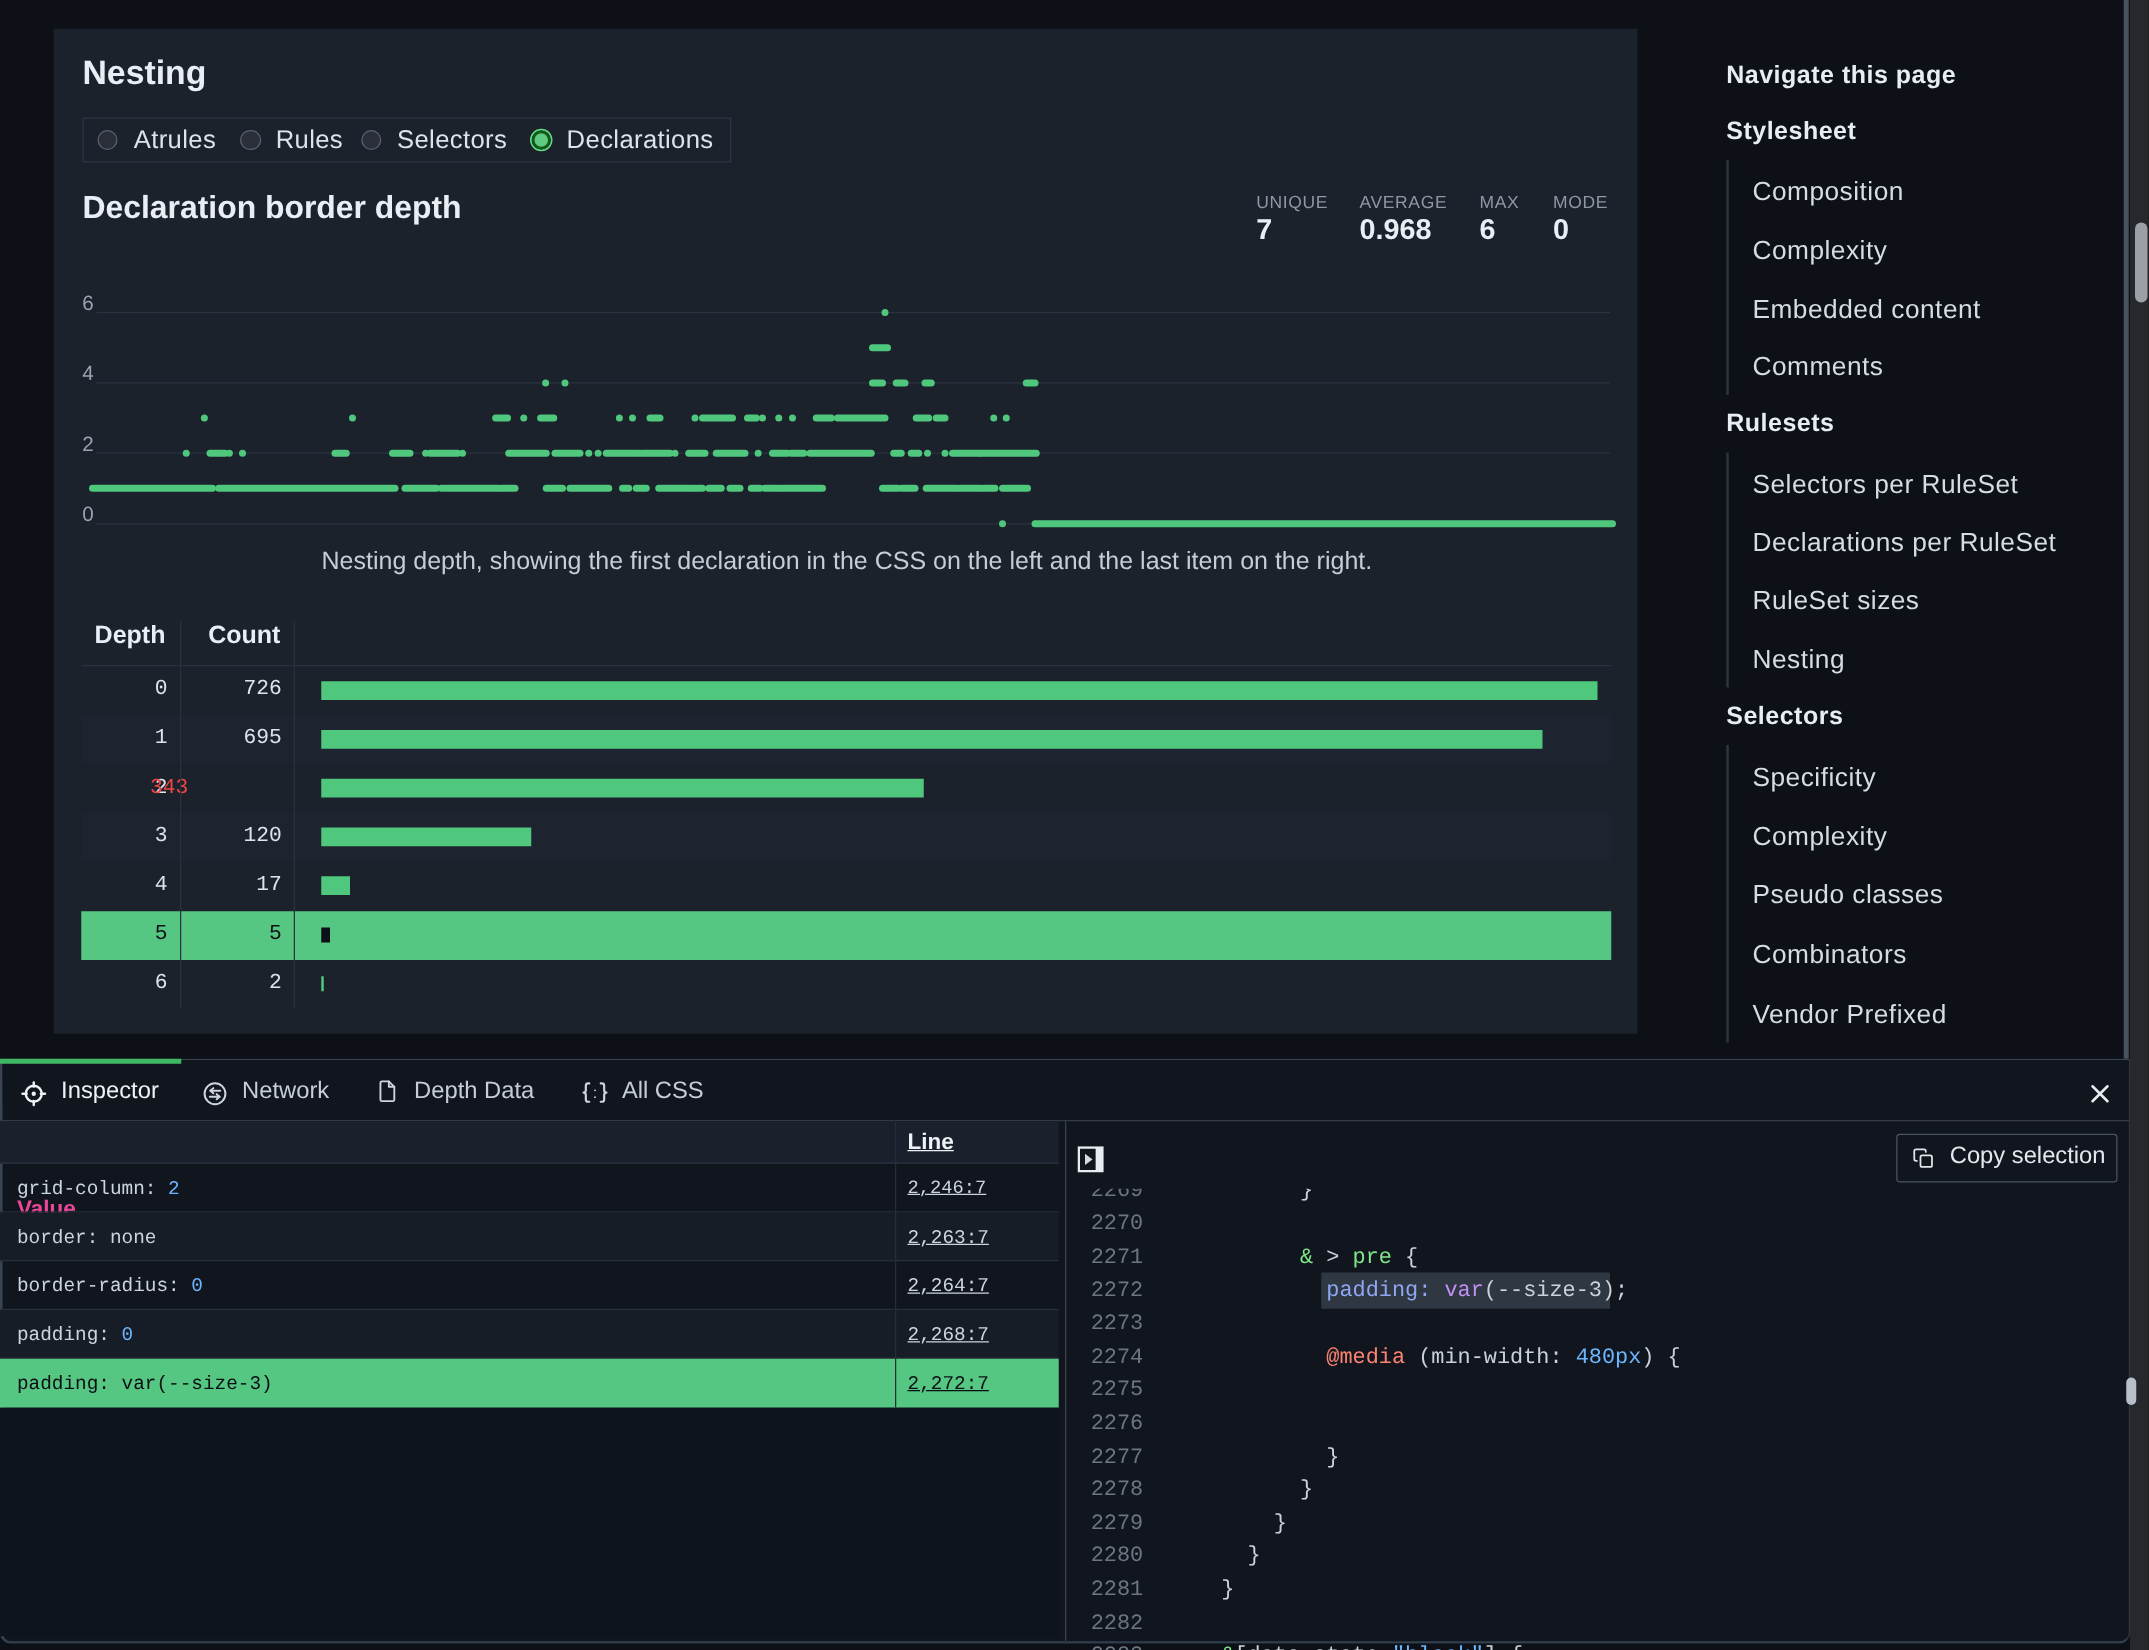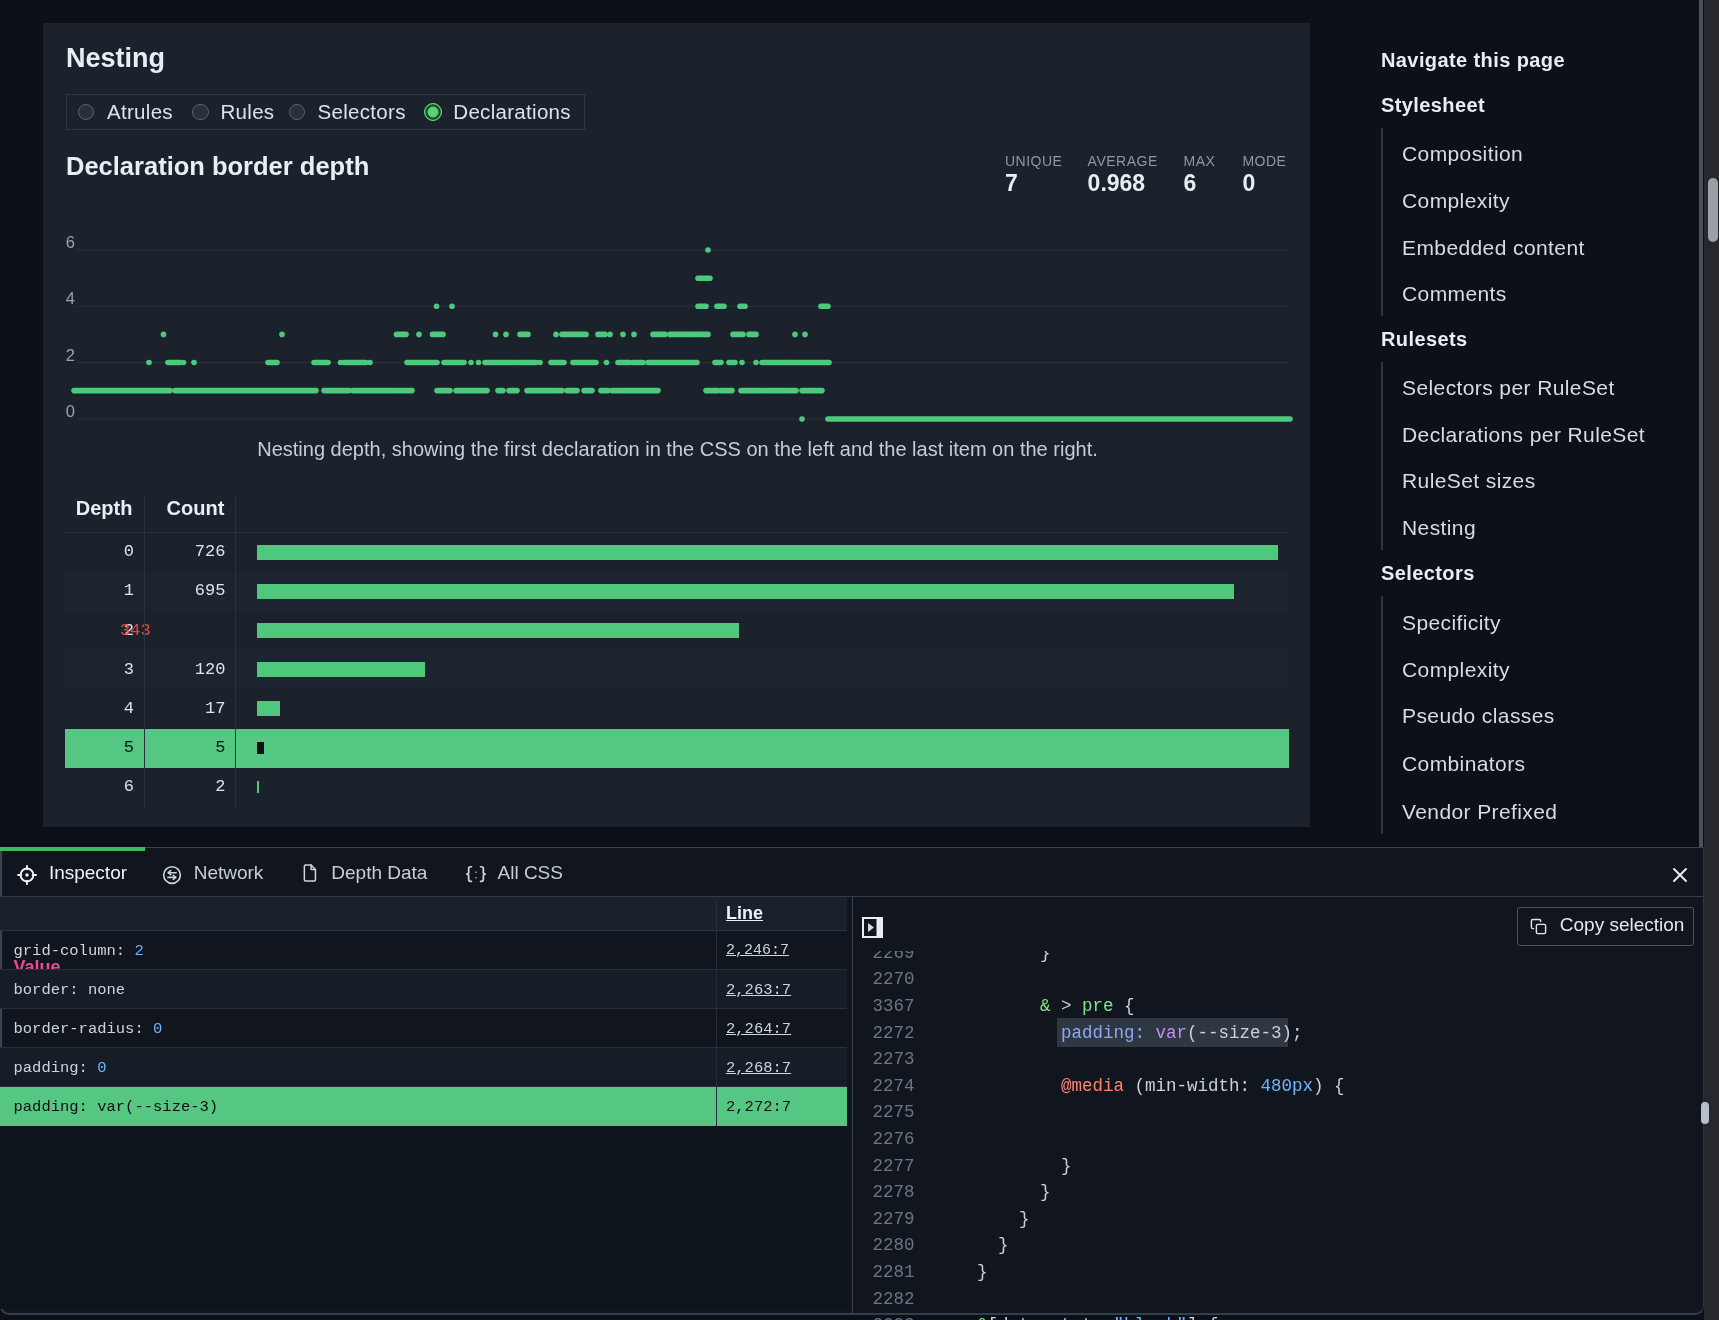--- a/index.html
+++ b/index.html
@@ -233,21 +233,21 @@
 <div style="position:absolute;left:0;top:1008px;width:847px;height:1px;background:#272f3a"></div>
 <div style="position:absolute;left:13.5px;top:1018.5px;font-family:'Liberation Mono',monospace;font-size:15.5px;color:#ccd4dd;line-height:20px">border-radius:<span style="color:#6cb6ff"> 0</span></div>
 <div style="position:absolute;left:726px;top:1018.5px;font-family:'Liberation Mono',monospace;font-size:15.5px;color:#ccd4dd;line-height:20px;text-decoration:underline">2,264:7</div>
 <div style="position:absolute;left:0;top:1047px;width:847px;height:1px;background:#272f3a"></div>
 <div style="position:absolute;left:0;top:1048px;width:847px;height:39px;background:#161d27"></div>
 <div style="position:absolute;left:13.5px;top:1057.5px;font-family:'Liberation Mono',monospace;font-size:15.5px;color:#ccd4dd;line-height:20px">padding:<span style="color:#6cb6ff"> 0</span></div>
 <div style="position:absolute;left:726px;top:1057.5px;font-family:'Liberation Mono',monospace;font-size:15.5px;color:#ccd4dd;line-height:20px;text-decoration:underline">2,268:7</div>
 <div style="position:absolute;left:0;top:1086px;width:847px;height:1px;background:#272f3a"></div>
 <div style="position:absolute;left:0;top:1087px;width:847px;height:39px;background:#55c783"></div>
 <div style="position:absolute;left:13.5px;top:1096.5px;font-family:'Liberation Mono',monospace;font-size:15.5px;color:#0b0f14;line-height:20px">padding: var(--size-3)</div>
-<div style="position:absolute;left:726px;top:1096.5px;font-family:'Liberation Mono',monospace;font-size:15.5px;color:#0b0f14;line-height:20px;">2,272:7</div>
+<div style="position:absolute;left:726px;top:1096.5px;font-family:'Liberation Mono',monospace;font-size:15.5px;color:#0b0f14;line-height:20px;text-decoration:underline">2,272:7</div>
 <div style="position:absolute;left:716px;top:896px;width:1px;height:230px;background:#252d38"></div>
 
 <div class="abs" style="left:852px;top:897px;width:1px;height:416px;background:#39424e"></div>
 
 <svg style="position:absolute;left:862px;top:917px" width="21" height="21" viewBox="0 0 21 21">
     <rect x="1" y="1" width="19" height="19" fill="none" stroke="#e8edf2" stroke-width="2"></rect>
     <rect x="14.5" y="1" width="5.5" height="19" fill="#e8edf2"></rect>
     <path d="M6 6l6 4.5-6 4.5z" fill="#d6dbe1"></path>
   </svg>
 <div class="abs" style="left:1517px;top:907px;width:177px;height:39px;border:1px solid #4a5460;border-radius:3px"></div>
@@ -256,21 +256,21 @@
     <path d="M5 15H4a2 2 0 0 1-2-2V4a2 2 0 0 1 2-2h9a2 2 0 0 1 2 2v1"></path>
   </svg>
 <div class="abs" style="left:1559.8px;top:914px;font-size:19px;color:#e2e8ee">Copy selection</div>
 
 <div class="abs" style="left:853px;top:951px;width:846px;height:369px;overflow:hidden">
   <div class="abs" style="left:-853px;top:-951px;width:1719px;height:1320px">
     <div style="position:absolute;left:1056.6px;top:1018.3px;width:231.8px;height:28.4px;background:#2f3743"></div>
       <div style="position:absolute;left:872.5px;top:941.7px;width:42px;font:17.5px 'Liberation Mono',monospace;color:#6b7683;line-height:22px">2269</div>
       <div style="position:absolute;left:935.0px;top:941.7px;font:17.5px 'Liberation Mono',monospace;color:#c9d1d9;line-height:22px;white-space:pre">          }</div>
       <div style="position:absolute;left:872.5px;top:968.3px;width:42px;font:17.5px 'Liberation Mono',monospace;color:#6b7683;line-height:22px">2270</div>
-      <div style="position:absolute;left:872.5px;top:994.9px;width:42px;font:17.5px 'Liberation Mono',monospace;color:#6b7683;line-height:22px">3367</div>
+      <div style="position:absolute;left:872.5px;top:994.9px;width:42px;font:17.5px 'Liberation Mono',monospace;color:#6b7683;line-height:22px">2271</div>
       <div style="position:absolute;left:935.0px;top:994.9px;font:17.5px 'Liberation Mono',monospace;color:#c9d1d9;line-height:22px;white-space:pre">          <span style="color:#7ee787">&amp;</span> &gt; <span style="color:#7ee787">pre</span> {</div>
       <div style="position:absolute;left:872.5px;top:1021.5px;width:42px;font:17.5px 'Liberation Mono',monospace;color:#6b7683;line-height:22px">2272</div>
       <div style="position:absolute;left:935.0px;top:1021.5px;font:17.5px 'Liberation Mono',monospace;color:#c9d1d9;line-height:22px;white-space:pre">            <span style="color:#8fa7f3">padding:</span> <span style="color:#c38ff5">var</span>(--size-3);</div>
       <div style="position:absolute;left:872.5px;top:1048.1px;width:42px;font:17.5px 'Liberation Mono',monospace;color:#6b7683;line-height:22px">2273</div>
       <div style="position:absolute;left:872.5px;top:1074.7px;width:42px;font:17.5px 'Liberation Mono',monospace;color:#6b7683;line-height:22px">2274</div>
       <div style="position:absolute;left:935.0px;top:1074.7px;font:17.5px 'Liberation Mono',monospace;color:#c9d1d9;line-height:22px;white-space:pre">            <span style="color:#fd8272">@media</span> (min-width: <span style="color:#6cb6ff">480px</span>) {</div>
       <div style="position:absolute;left:872.5px;top:1101.3px;width:42px;font:17.5px 'Liberation Mono',monospace;color:#6b7683;line-height:22px">2275</div>
       <div style="position:absolute;left:872.5px;top:1127.9px;width:42px;font:17.5px 'Liberation Mono',monospace;color:#6b7683;line-height:22px">2276</div>
       <div style="position:absolute;left:872.5px;top:1154.5px;width:42px;font:17.5px 'Liberation Mono',monospace;color:#6b7683;line-height:22px">2277</div>
       <div style="position:absolute;left:935.0px;top:1154.5px;font:17.5px 'Liberation Mono',monospace;color:#c9d1d9;line-height:22px;white-space:pre">            }</div>

